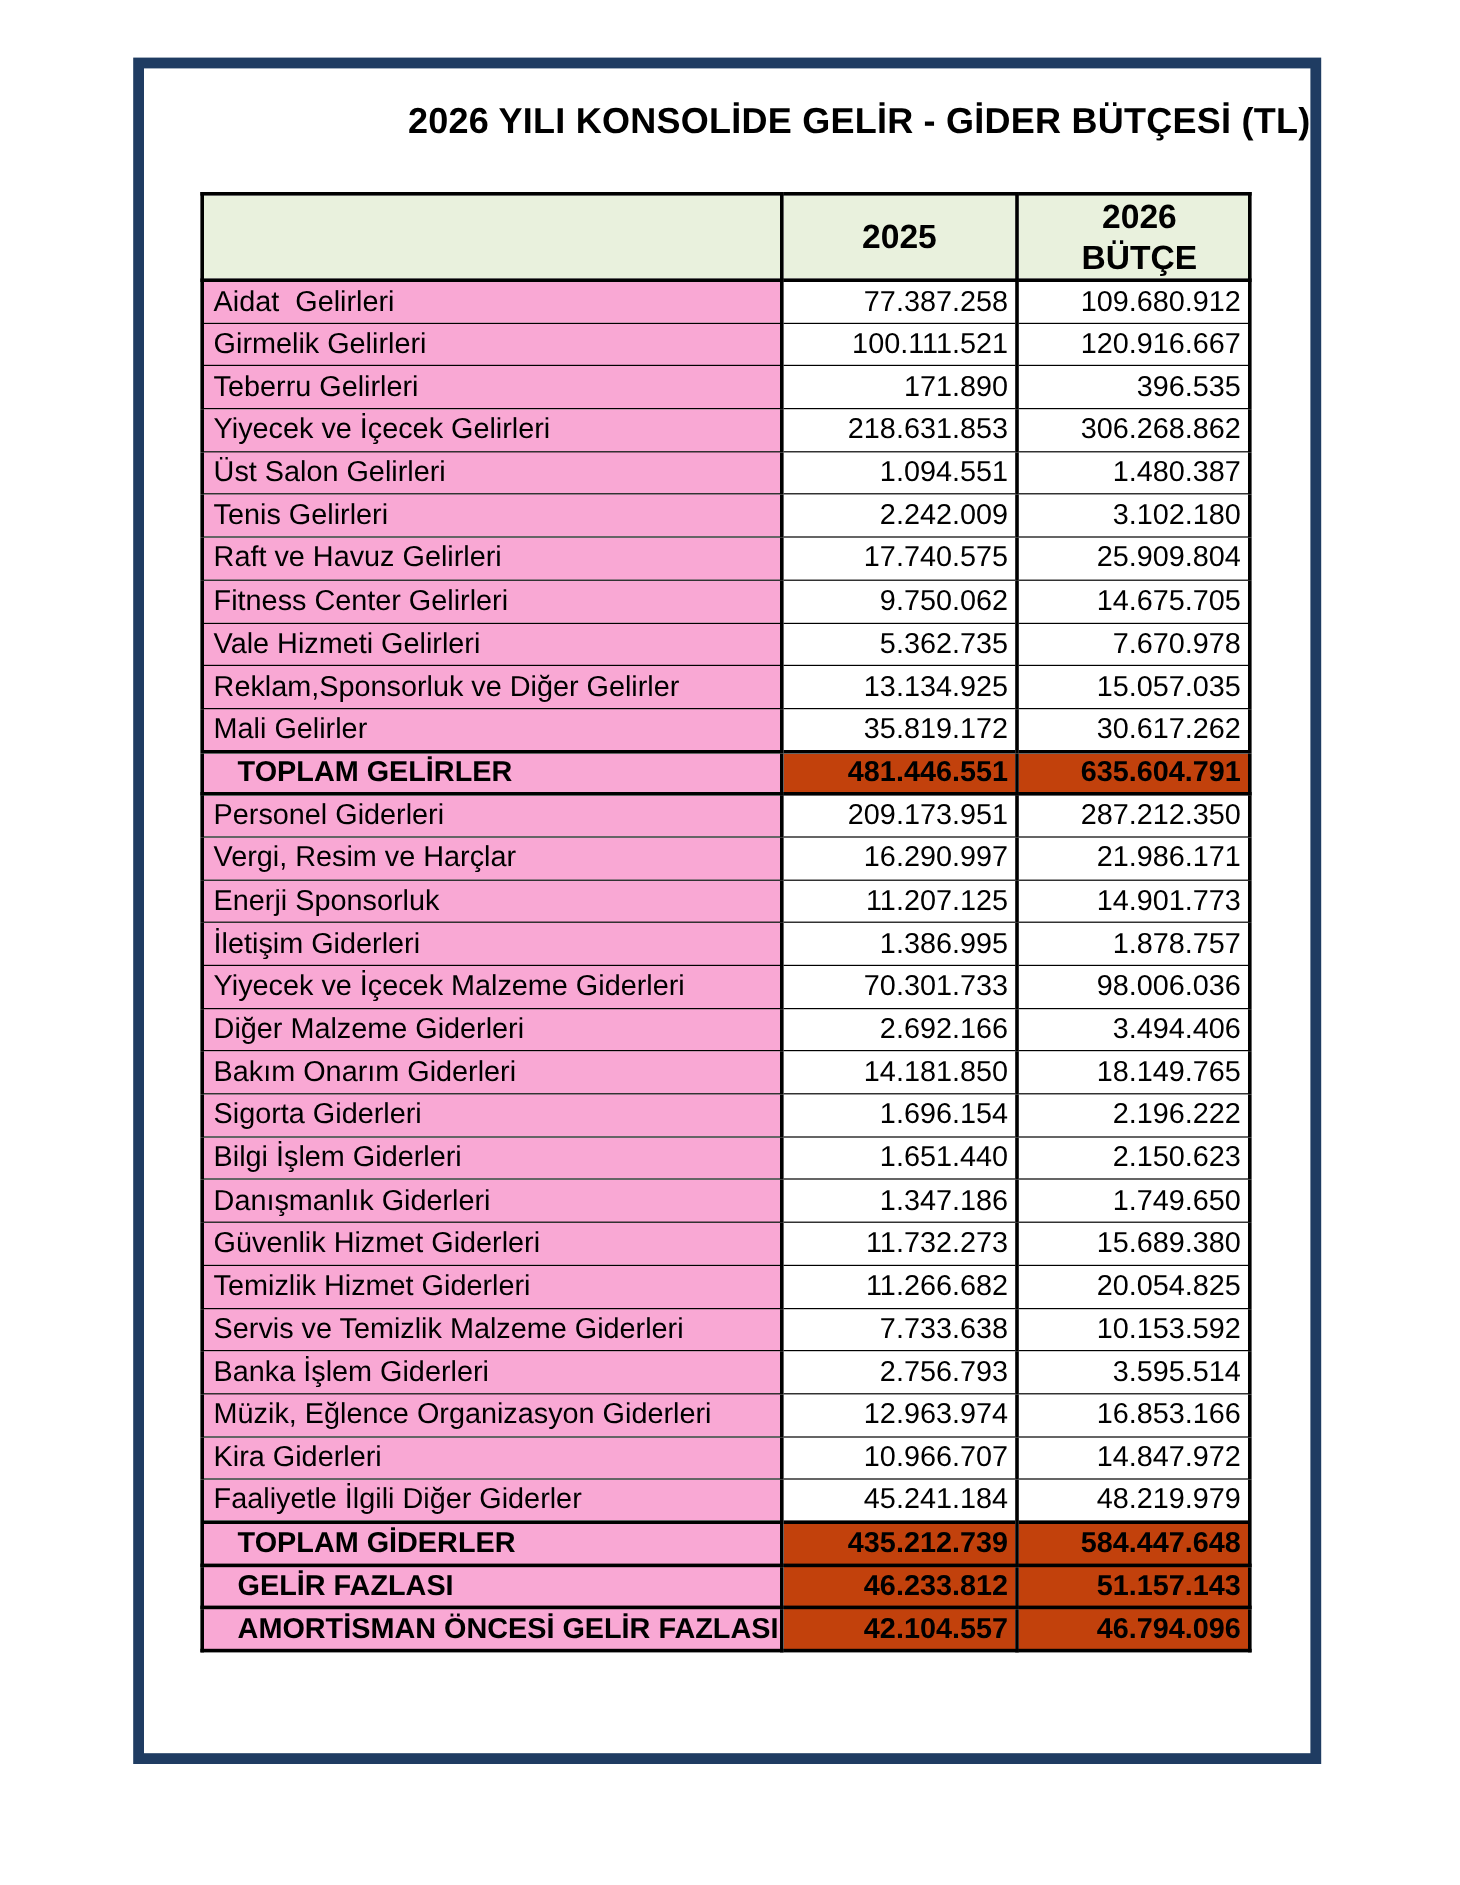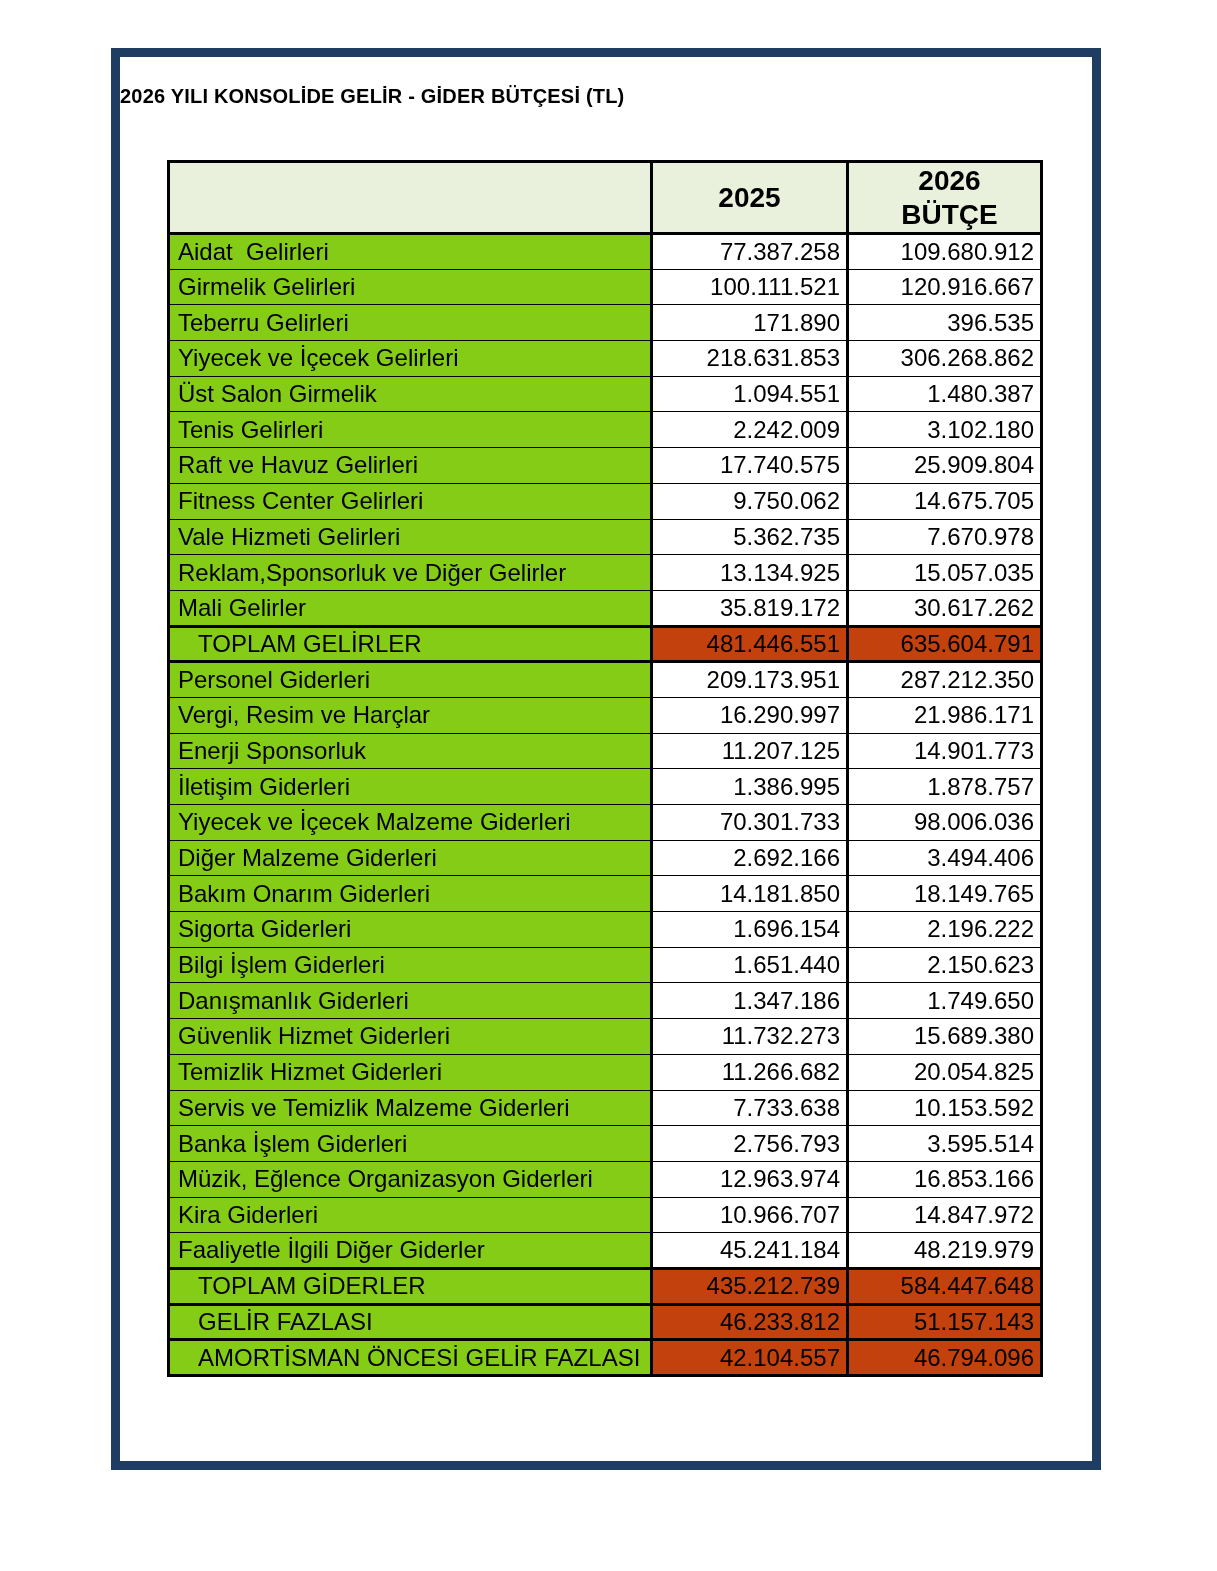--- a/index.html
+++ b/index.html
@@ -22,22 +22,22 @@
     height: 1422px;
     box-sizing: border-box;
     border: 9px solid #1f3c62;
     background: #ffffff;
   }
   .page-title {
     position: absolute;
     top: 28px;
     left: 0;
     width: 100%;
-    text-align: left;
-    font-size: 20px;
+    text-align: right;
+    font-size: 30px;
     font-weight: bold;
     letter-spacing: 0.2px;
     white-space: nowrap;
   }
   table.budget-table {
     position: absolute;
     left: 47px;
     top: 103px;
     border-collapse: collapse;
     table-layout: fixed;
@@ -63,37 +63,37 @@
     font-size: 24px;
     padding: 0;
     border-top: 1px solid #000000;
     border-bottom: 1px solid #000000;
     border-left: 3px solid #000000;
     border-right: 3px solid #000000;
     line-height: 1;
     vertical-align: middle;
   }
   .budget-table td.label-cell {
-    background: #84cc16;
+    background: #f9a8d4;
     text-align: left;
     padding-left: 8px;
     padding-right: 3px;
     white-space: pre;
   }
   .budget-table td.num-cell {
     background: #ffffff;
     text-align: right;
     padding-right: 6px;
     padding-left: 2px;
     white-space: nowrap;
   }
   .budget-table tr.total td {
     border-top-width: 3px;
     border-bottom-width: 3px;
-    font-weight: normal;
+    font-weight: bold;
     padding-left: 28px;
   }
   .budget-table tr.total td.num-cell {
     background: #c2410c;
   }
   .hdr-line {
     display: block;
     margin-left: 10px;
   }
 </style>
@@ -136,21 +136,21 @@
     <td class="label-cell">Teberru Gelirleri</td>
     <td class="num-cell">171.890</td>
     <td class="num-cell">396.535</td>
   </tr>
         <tr>
     <td class="label-cell">Yiyecek ve İçecek Gelirleri</td>
     <td class="num-cell">218.631.853</td>
     <td class="num-cell">306.268.862</td>
   </tr>
         <tr>
-    <td class="label-cell">Üst Salon Girmelik</td>
+    <td class="label-cell">Üst Salon Gelirleri</td>
     <td class="num-cell">1.094.551</td>
     <td class="num-cell">1.480.387</td>
   </tr>
         <tr>
     <td class="label-cell">Tenis Gelirleri</td>
     <td class="num-cell">2.242.009</td>
     <td class="num-cell">3.102.180</td>
   </tr>
         <tr>
     <td class="label-cell">Raft ve Havuz Gelirleri</td>

